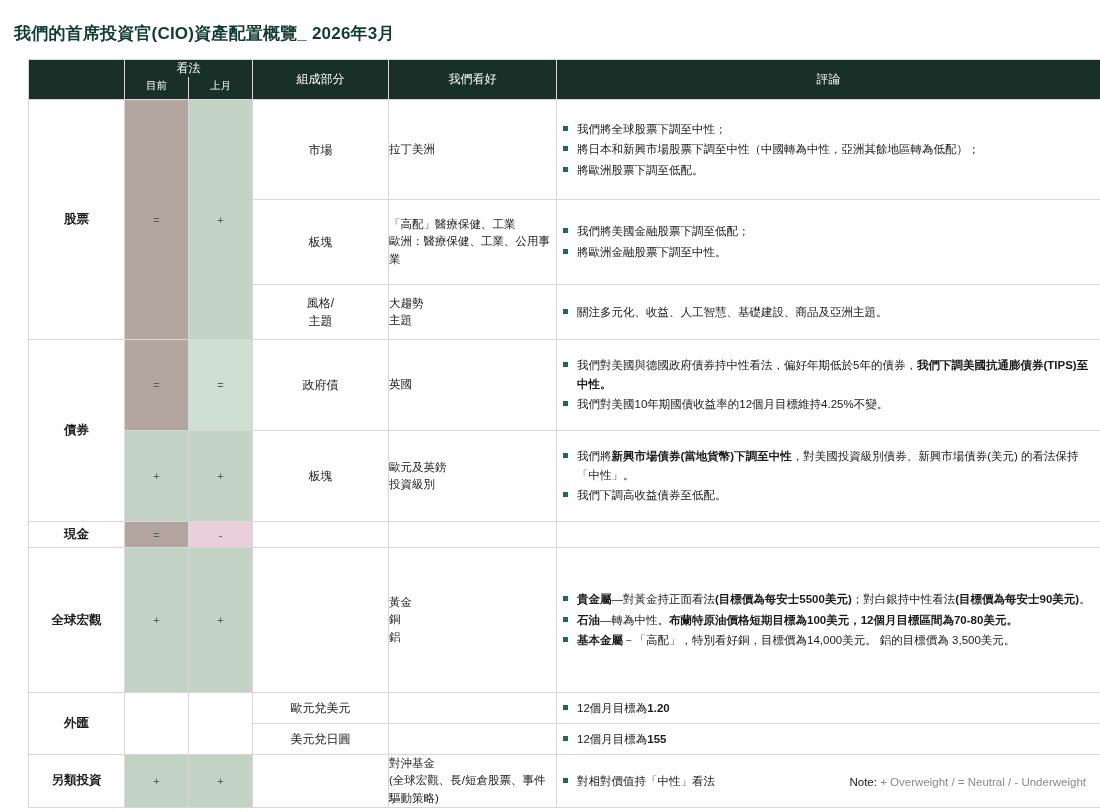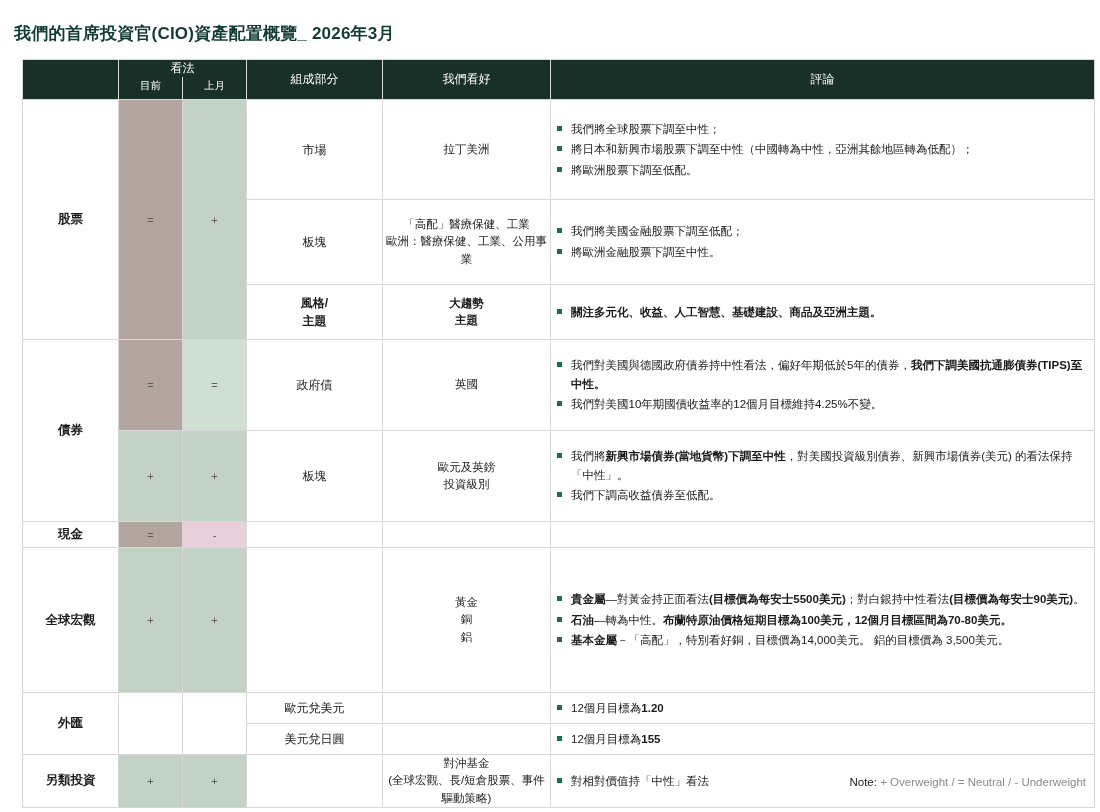--- a/index.html
+++ b/index.html
@@ -26,21 +26,21 @@
     position: absolute;
     left: 14px;
     top: 22px;
     font-size: 17px;
     font-weight: bold;
     color: #123b32;
     letter-spacing: 0.2px;
   }
   table.matrix {
     position: absolute;
-    left: 22px;
+    left: 28px;
     top: 59px;
     width: 1072px;
     border-collapse: collapse;
     table-layout: fixed;
     font-size: 11.5px;
   }
   table.matrix td, table.matrix th {
     border: 1px solid #d8d8d8;
     vertical-align: middle;
     padding: 0;
@@ -77,21 +77,21 @@
     color: #5b5b5b;
     width: 64px;
   }
   .comp {
     text-align: center;
     font-size: 12px;
     line-height: 1.5;
     width: 136px;
   }
   .like {
-    text-align: center;
+    text-align: left;
     font-size: 11.5px;
     line-height: 1.5;
     width: 168px;
   }
   .comment {
     padding: 8px 10px 8px 6px;
     font-size: 11.5px;
     line-height: 1.62;
   }
   .comment ul {
@@ -180,21 +180,21 @@
         <td class="comp">板塊</td>
         <td class="like" style="white-space:pre-line;">「高配」醫療保健、工業
 歐洲：醫療保健、工業、公用事業</td>
         <td class="comment">
           <ul>
             <li>我們將美國金融股票下調至低配；</li>
             <li>將歐洲金融股票下調至中性。</li>
           </ul>
         </td>
       </tr>
-      <tr style="height:55px;font-weight:bold;">
+      <tr style="height:55px;">
         <td class="comp" style="white-space:pre-line;">風格/
 主題</td>
         <td class="like" style="white-space:pre-line;">大趨勢
 主題</td>
         <td class="comment">
           <ul>
             <li>關注多元化、收益、人工智慧、基礎建設、商品及亞洲主題。</li>
           </ul>
         </td>
       </tr>

